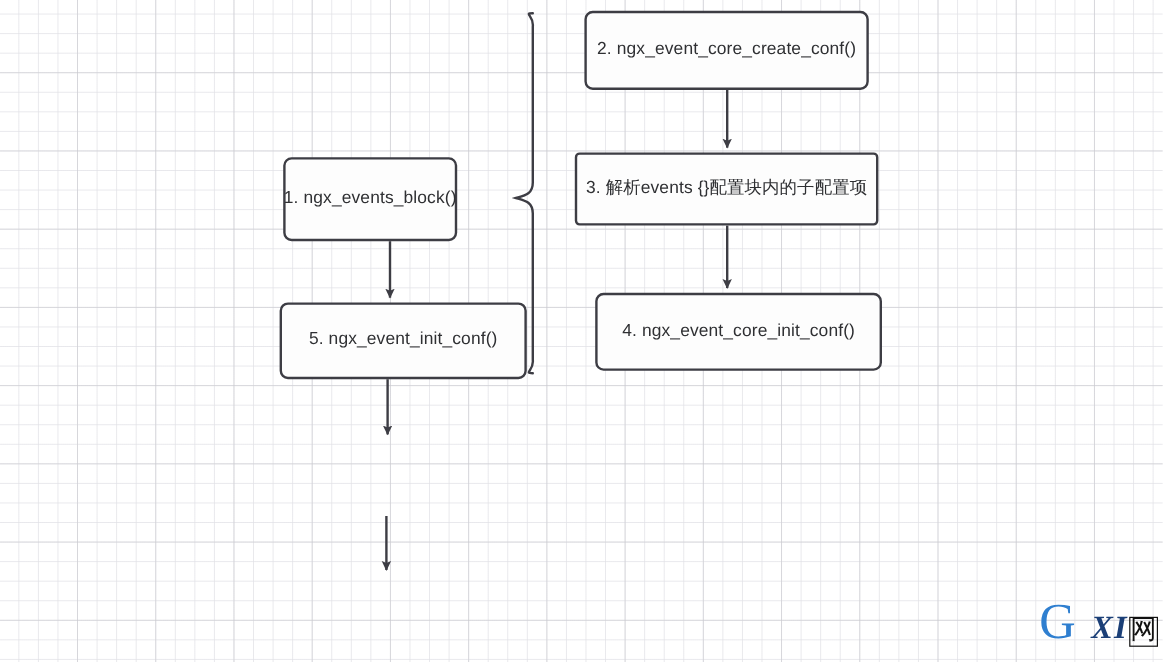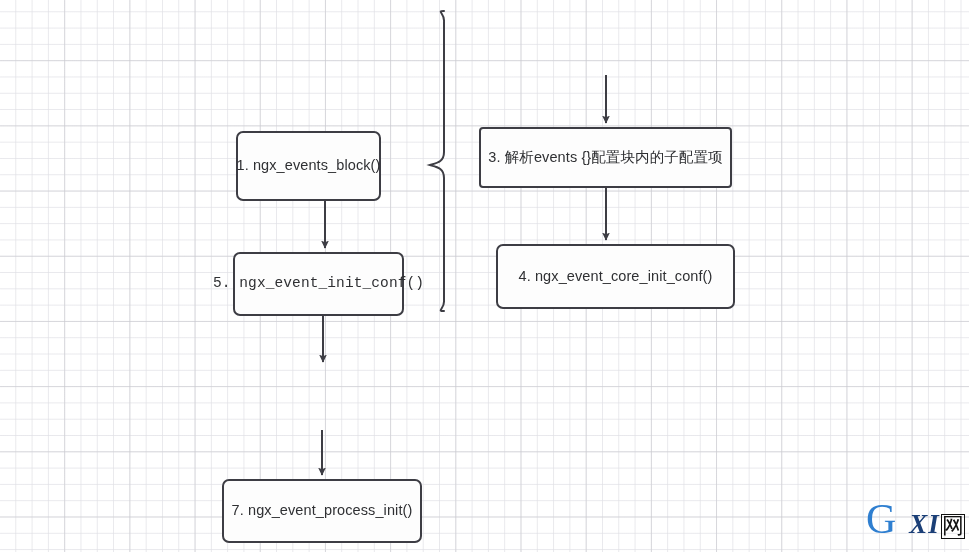--- a/index.html
+++ b/index.html
@@ -138,37 +138,37 @@
              C 444 162, 437 163, 430 165
              C 437 167, 444 168, 444 178
              L 444 300
              C 445 309, 436 311, 444 311" fill="none" stroke="#3d3d44" stroke-width="2" stroke-linecap="round"></path>
   </svg>
 
   <div class="node" style="left:236px; top:131px; width:145px; height:70px;">
     <span class="node-label">1. ngx_events_block()</span>
   </div>
 
+  <div class="node" style="left:487px; top:9px; width:237px; height:66px;">
+    <span class="node-label">2. ngx_event_core_create_conf()</span>
+  </div>
 
   <div class="node cjk" style="left:479px; top:127px; width:253px; height:61px;">
     <span class="node-label">3. 解析events {}配置块内的子配置项</span>
   </div>
 
   <div class="node" style="left:496px; top:244px; width:239px; height:65px;">
     <span class="node-label">4. ngx_event_core_init_conf()</span>
   </div>
 
-  <div class="node" style="left:233px; top:252px; width:171px; height:64px;font-family:Liberation Mono, monospace;">
+  <div class="node" style="left:233px; top:252px; width:206px; height:64px;">
     <span class="node-label">5. ngx_event_init_conf()</span>
   </div>
 
 
-  <div class="node" style="left:222px; top:479px; width:200px; height:64px;">
-    <span class="node-label">7. ngx_event_process_init()</span>
-  </div>
 
   <div class="watermark">
     <div class="wm-row">
       <span class="wm-g">G</span>
       <span class="wm-xi">XI</span>
       <span class="wm-cn">网</span>
     </div>
     <div class="wm-sub">system.com</div>
   </div>
 

